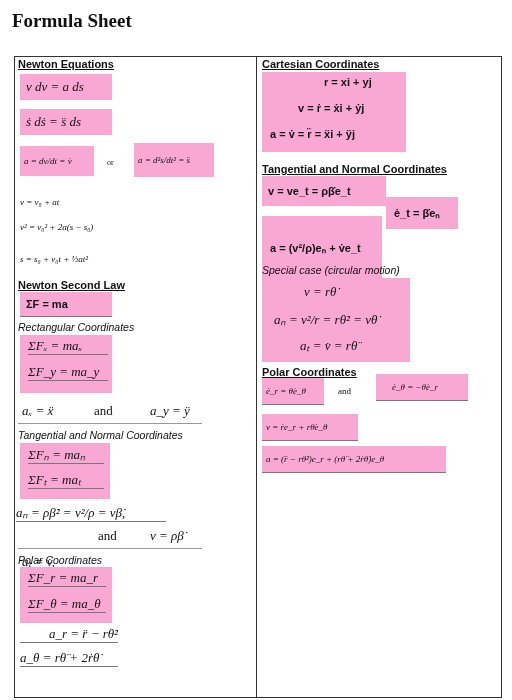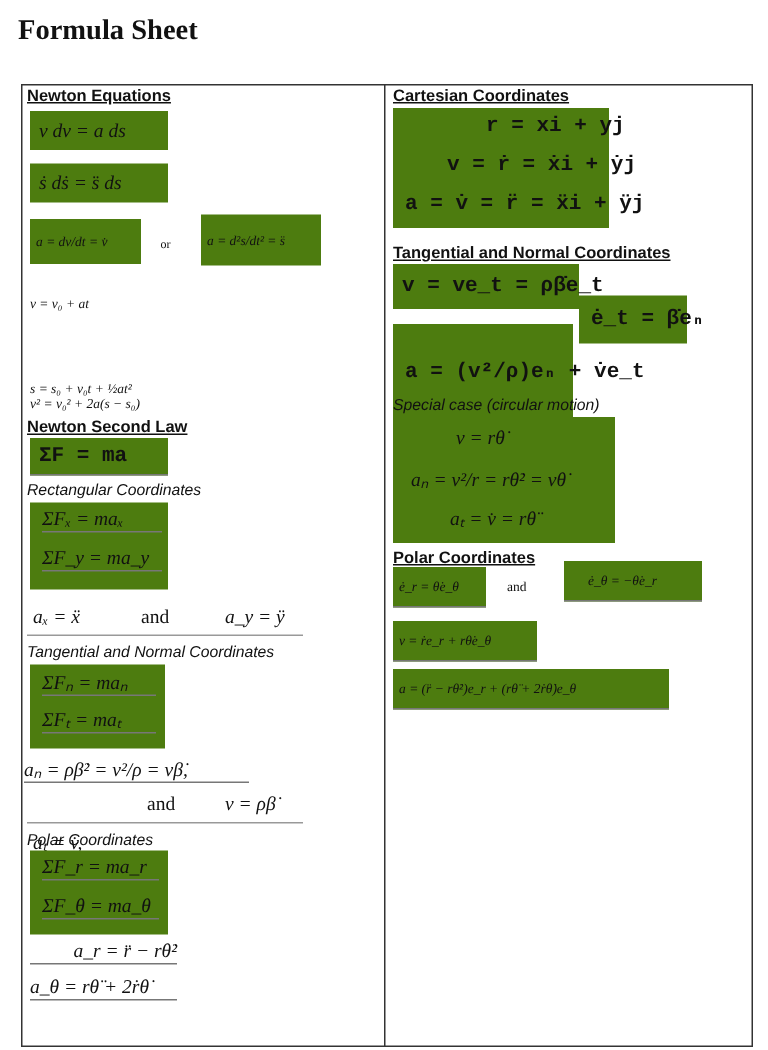--- a/index.html
+++ b/index.html
@@ -3,45 +3,45 @@
 <meta charset="utf-8">
 <style>
   html,body{margin:0;padding:0;background:#fff;}
   body{width:512px;height:700px;position:relative;overflow:hidden;font-family:"Liberation Serif","DejaVu Serif",serif;color:#111;}
   .title{position:absolute;left:12px;top:10px;font-family:"Liberation Serif",serif;font-weight:bold;font-size:19px;}
   .frame{position:absolute;left:14px;top:56px;width:486px;height:640px;border:1px solid #333;}
   .divider{position:absolute;left:256px;top:56px;width:1px;height:642px;background:#333;}
   .el{position:absolute;}
   .hdr{font-family:"Liberation Sans",sans-serif;font-weight:bold;font-size:11px;text-decoration:underline;color:#111;}
   .sub{font-family:"Liberation Sans",sans-serif;font-style:italic;font-size:10.5px;color:#111;}
-  .box{background:#4d7c0f;}
+  .box{background:#f9a8d4;}
   .eq{font-family:"Liberation Serif",serif;font-style:italic;font-size:13px;white-space:nowrap;}
   .eqs{font-family:"Liberation Serif",serif;font-style:italic;font-size:9px;white-space:nowrap;}
-  .eqb{font-family:Liberation Mono, monospace;font-size:14px;white-space:nowrap;font-weight:bold;}
+  .eqb{font-family:Liberation Sans, sans-serif;font-size:11px;white-space:nowrap;font-weight:bold;}
   .line{border-bottom:1px solid #777;}
   .rm{font-style:normal;}
 </style>
 </head>
 <body>
 
 <div class="title">Formula Sheet</div>
 <div class="frame"></div>
 <div class="divider"></div>
 
 <div class="el hdr" style="left:18px;top:58px;">Newton Equations</div>
 
 <div class="el box eq" style="left:20px;top:74px;padding:4px 6px;width:80px;height:18px;line-height:18px;">v dv = a ds</div>
 <div class="el box eq" style="left:20px;top:109px;padding:4px 6px;width:80px;height:18px;line-height:18px;">ṡ dṡ = s̈ ds</div>
 
 <div class="el box eqs" style="left:20px;top:146px;padding:6px 4px;width:66px;height:18px;line-height:18px;">a = dv/dt = v̇</div>
 <div class="el eqs rm" style="left:107px;top:158px;font-family:'Liberation Serif',serif;font-size:8px;">or</div>
 <div class="el box eqs" style="left:134px;top:143px;padding:8px 4px;width:72px;height:18px;line-height:18px;">a = d²s/dt² = s̈</div>
 
 <div class="el eqs" style="left:20px;top:197px;">v = v₀ + at</div>
-<div class="el eqs" style="left:20px;top:222px;margin-top:42px;">v² = v₀² + 2a(s − s₀)</div>
+<div class="el eqs" style="left:20px;top:222px;">v² = v₀² + 2a(s − s₀)</div>
 <div class="el eqs" style="left:20px;top:254px;">s = s₀ + v₀t + ½at²</div>
 
 <div class="el hdr" style="left:18px;top:279px;">Newton Second Law</div>
 <div class="el box eqb line" style="left:20px;top:292px;padding:2px 6px;width:80px;height:20px;line-height:20px;">ΣF = ma</div>
 
 <div class="el sub" style="left:18px;top:321px;">Rectangular Coordinates</div>
 <div class="el box" style="left:20px;top:335px;width:92px;height:58px;"></div>
 <div class="el eq line" style="left:28px;top:338px;width:80px;">ΣFₓ = maₓ</div>
 <div class="el eq line" style="left:28px;top:364px;width:80px;">ΣF_y = ma_y</div>
 

